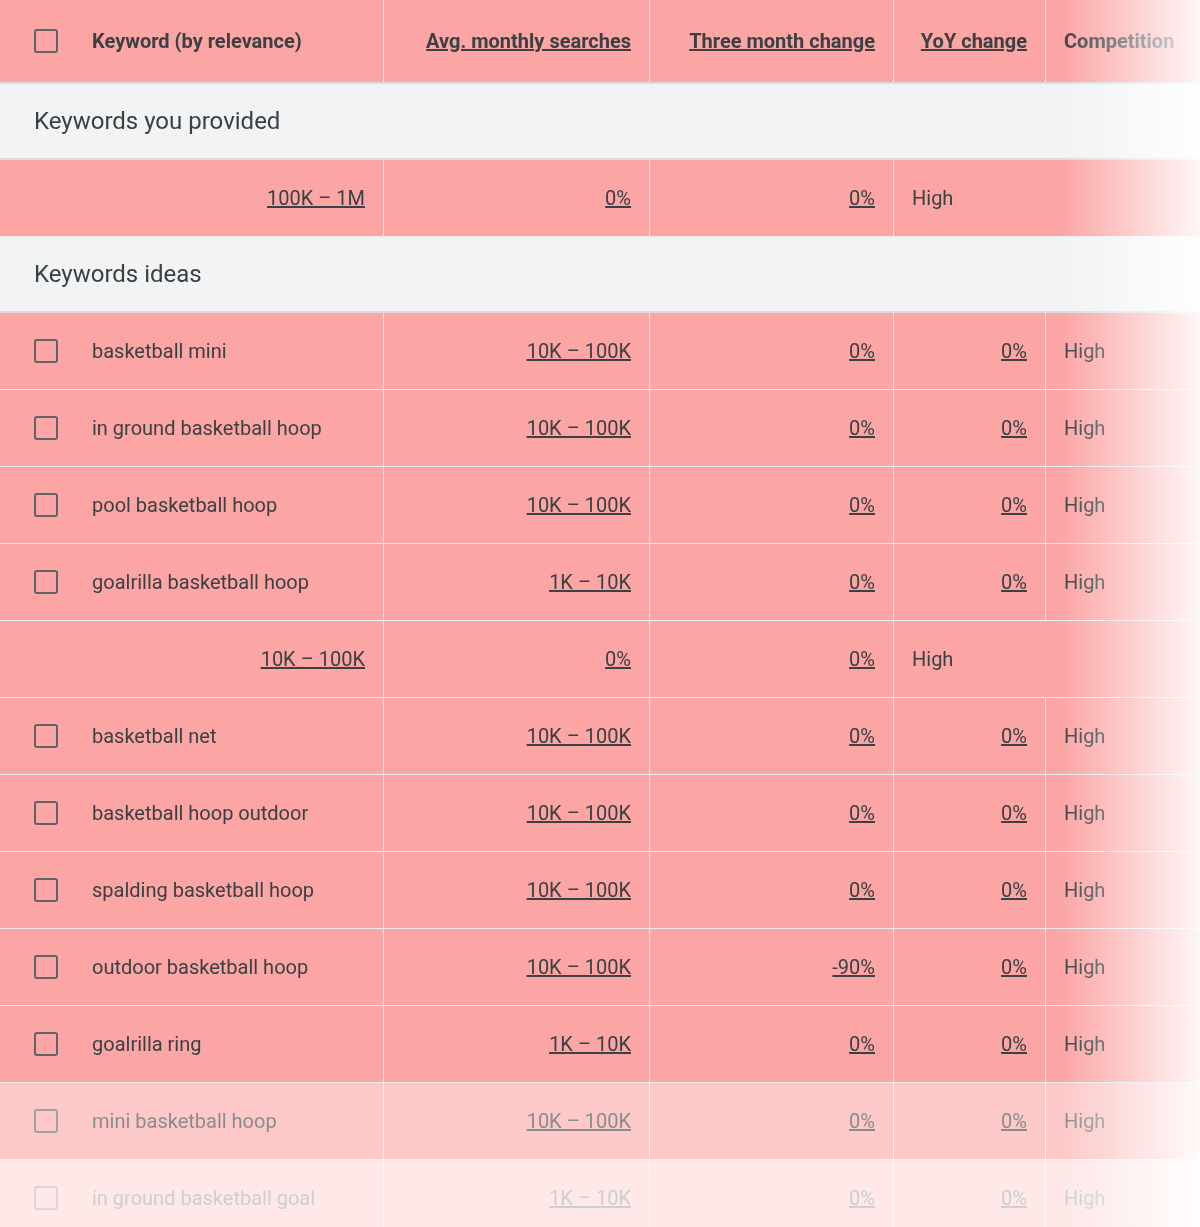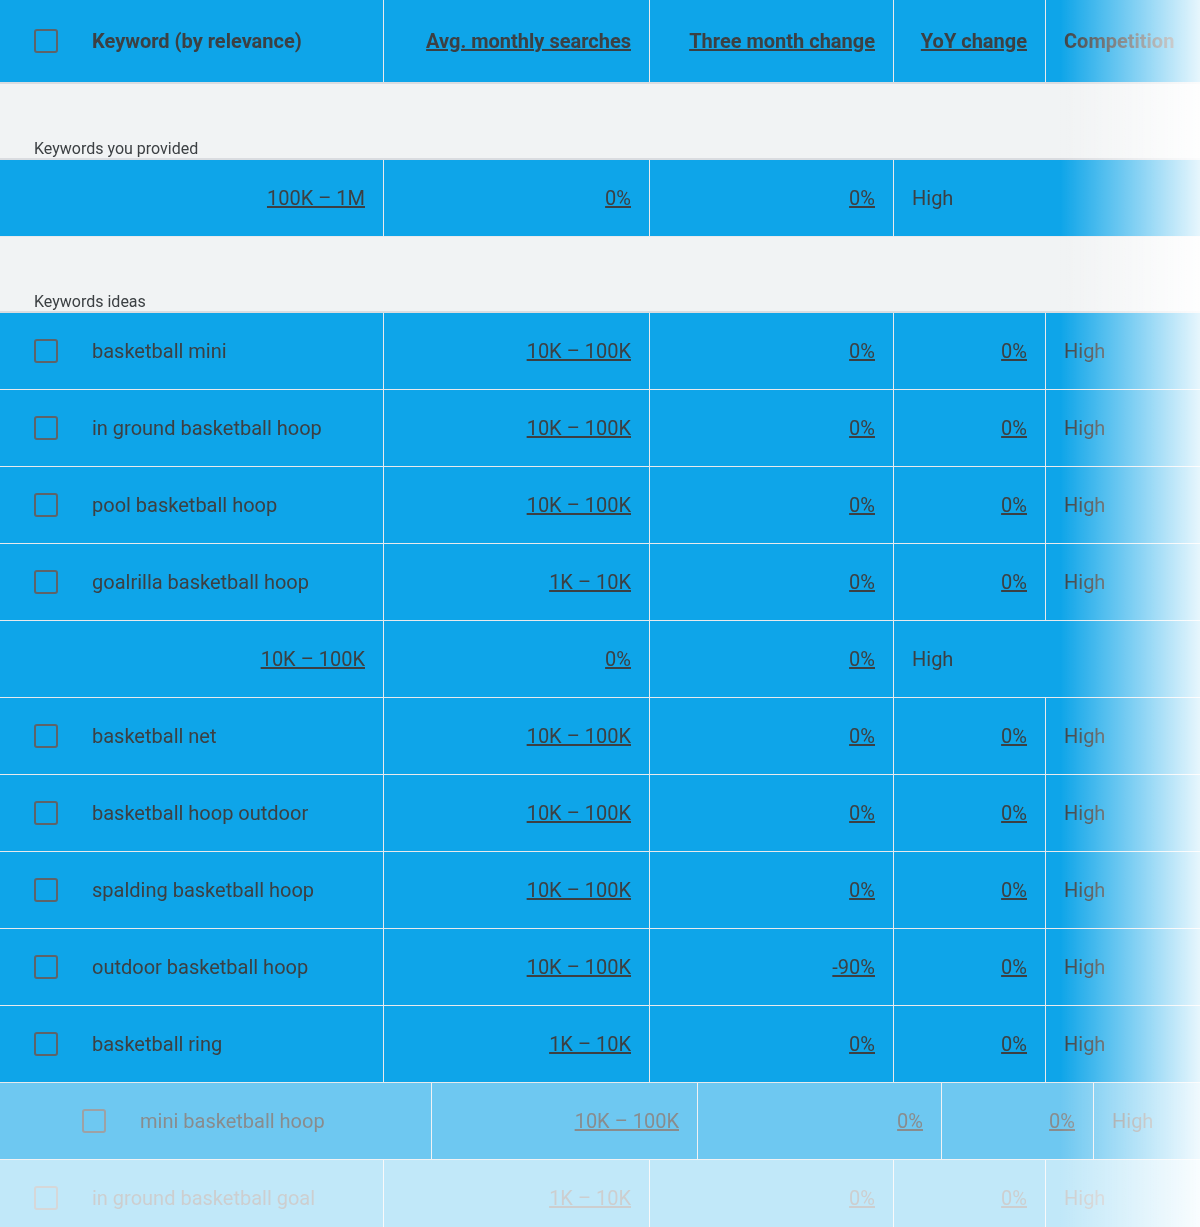--- a/index.html
+++ b/index.html
@@ -10,38 +10,38 @@
     font-size: 20px;
     width: 1200px;
   }
   .table { display: flex; flex-direction: column; }
   .row {
     display: grid;
     grid-template-columns: 384px 266px 244px 152px 154px;
     align-items: center;
     border-bottom: 1px solid #e8eaed;
     min-height: 77px;
-    background: #0ea5e9;
+    background: #fca5a5;
   }
   .header-row {
     font-weight: 700;
     color: #3c4043;
     font-size: 20px;
     border-bottom: 2px solid #dadce0;
     min-height: 84px;
   }
   .header-row .cell { font-weight: 700; }
   .section-row {
     background: #f1f3f4;
     border-bottom: 2px solid #dadce0;
     min-height: 76px;
     display: flex;
-    align-items: flex-end;
+    align-items: center;
     padding-left: 34px;
-    font-size: 16px;
+    font-size: 24px;
     color: #3c4043;
   }
   .cell {
     padding: 0 16px;
     border-right: 1px solid #e8eaed;
     height: 100%;
     display: flex;
     align-items: center;
   }
   .cell:last-child { border-right: none; }
@@ -54,21 +54,21 @@
   .num-cell { justify-content: flex-end; padding-right: 18px; text-decoration: underline; }
   .comp-cell { justify-content: flex-start; padding-left: 18px; }
   .checkbox {
     width: 24px;
     height: 24px;
     border: 2px solid #5f6368;
     border-radius: 3px;
     flex-shrink: 0;
     cursor: pointer;
   }
-  .fade1 { opacity: 0.6; padding-left: 48px; }
+  .fade1 { opacity: 0.6; }
   .fade2 { opacity: 0.25; }
   .gradient-overlay {
     position: fixed;
     right: 0;
     top: 0;
     bottom: 0;
     width: 140px;
     background: linear-gradient(to right, rgba(255,255,255,0), rgba(255,255,255,0.9));
     pointer-events: none;
   }
@@ -189,21 +189,21 @@
           <span>outdoor basketball hoop</span>
         </div>
         <div class="cell num-cell">10K – 100K</div>
         <div class="cell num-cell">-90%</div>
         <div class="cell num-cell">0%</div>
         <div class="cell comp-cell">High</div>
       </div>
       <div class="row">
         <div class="cell keyword-cell">
           <div class="checkbox"></div>
-          <span>basketball ring</span>
+          <span>goalrilla ring</span>
         </div>
         <div class="cell num-cell">1K – 10K</div>
         <div class="cell num-cell">0%</div>
         <div class="cell num-cell">0%</div>
         <div class="cell comp-cell">High</div>
       </div>
       <div class="row fade1">
         <div class="cell keyword-cell">
           <div class="checkbox"></div>
           <span>mini basketball hoop</span>

